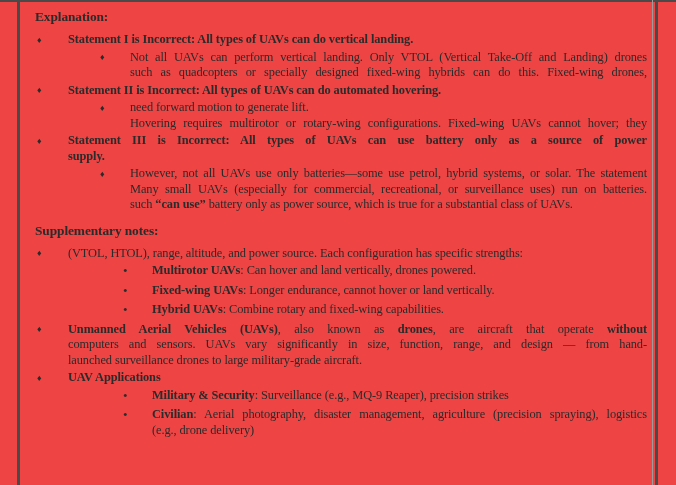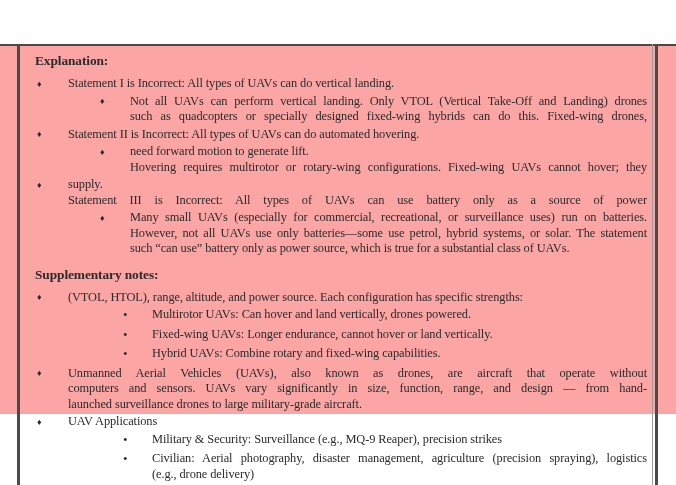--- a/index.html
+++ b/index.html
@@ -3,25 +3,24 @@
 <meta charset="utf-8">
 <style>
   html, body {
     margin: 0; padding: 0;
     width: 676px; height: 485px;
     background: #ffffff;
     overflow: hidden;
   }
   .page {
     position: relative;
-    width: 676px; height: 370px;
-    background: #fca5a5;
+    width: 676px; height: 485px;
+    background: #ef4444;
     font-family: "Liberation Serif", "DejaVu Serif", serif;
     color: #2b2b2b;
-    margin-top: 44px;
   }
   .border-top    { position: absolute; left: 0;     top: 0; width: 676px; height: 2px; background: #4a4a4a; }
   .border-left   { position: absolute; left: 17px;  top: 0; width: 2.5px; height: 485px; background: #4a4a4a; }
   .border-rthin  { position: absolute; left: 652px; top: 0; width: 1px;   height: 485px; background: #9d9d9d; }
   .border-rthick { position: absolute; left: 655px; top: 0; width: 2.5px; height: 485px; background: #4a4a4a; }
   .content {
     position: absolute;
     left: 35px; top: 8px;
     width: 612px;
     font-size: 12.4px;
@@ -46,21 +45,21 @@
   .l1  > .item-body { margin-left: 33px;  }
   .l2a > .item-body { margin-left: 95px;  }
   .l2b > .item-body { margin-left: 117px; }
   .text-line {
     text-align: justify;
     text-align-last: justify;
     max-height: 15.5px;
     overflow: hidden;
   }
   .text-line.lastline { text-align-last: left; }
-  .b { font-weight: normal; }
+  .b { font-weight: bold; }
 </style>
 </head>
 <body>
 
 <div class="page">
   <div class="border-top"></div>
   <div class="border-left"></div>
   <div class="border-rthin"></div>
   <div class="border-rthick"></div>
   <div class="content" id="doc-body">
@@ -87,29 +86,29 @@
       <div class="item l2a">
         <span class="marker diamond">♦</span>
         <div class="item-body">
           <div class="text-line lastline"><span>need forward motion to generate lift.</span></div>
           <div class="text-line"><span>Hovering requires multirotor or rotary-wing configurations. Fixed-wing UAVs cannot hover; they</span></div>
         </div>
       </div>
       <div class="item l1">
         <span class="marker diamond">♦</span>
         <div class="item-body">
+          <div class="text-line"><span class="b">Statement III is Incorrect: All types of UAVs can use battery only as a source of power</span></div>
           <div class="text-line lastline"><span class="b">supply.</span></div>
-          <div class="text-line"><span class="b">Statement III is Incorrect: All types of UAVs can use battery only as a source of power</span></div>
         </div>
       </div>
       <div class="item l2a">
         <span class="marker diamond">♦</span>
         <div class="item-body">
+          <div class="text-line"><span>However, not all UAVs use only batteries—some use petrol, hybrid systems, or solar. The statement</span></div>
           <div class="text-line"><span>Many small UAVs (especially for commercial, recreational, or surveillance uses) run on batteries.</span></div>
-          <div class="text-line"><span>However, not all UAVs use only batteries—some use petrol, hybrid systems, or solar. The statement</span></div>
           <div class="text-line lastline"><span>such </span><span class="b">“can use”</span><span> battery only as power source, which is true for a substantial class of UAVs.</span></div>
         </div>
       </div>
       <div class="section-heading gap-above">Supplementary notes:</div>
       <div class="item l1">
         <span class="marker diamond">♦</span>
         <div class="item-body">
           <div class="text-line lastline"><span>(VTOL, HTOL), range, altitude, and power source. Each configuration has specific strengths:</span></div>
         </div>
       </div>

